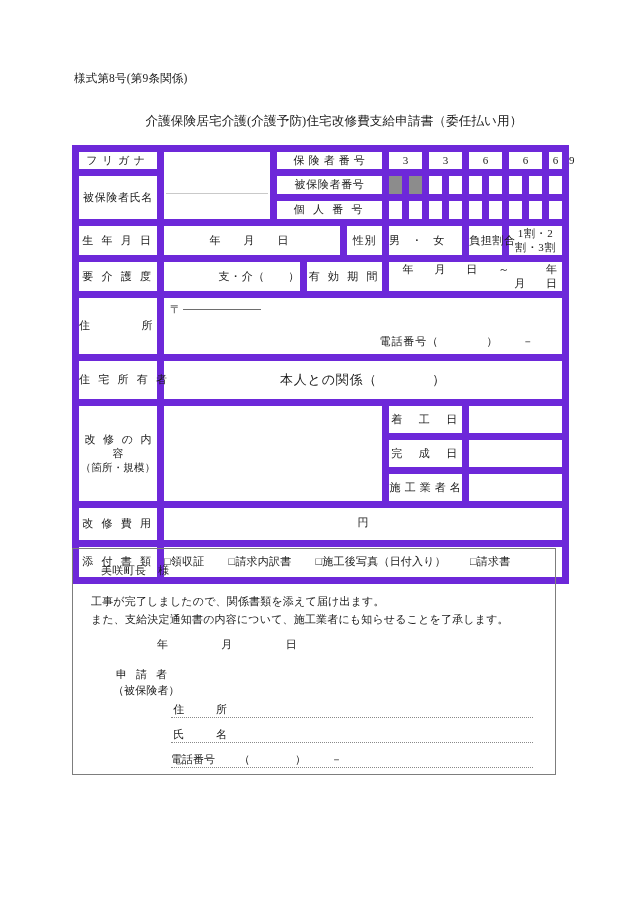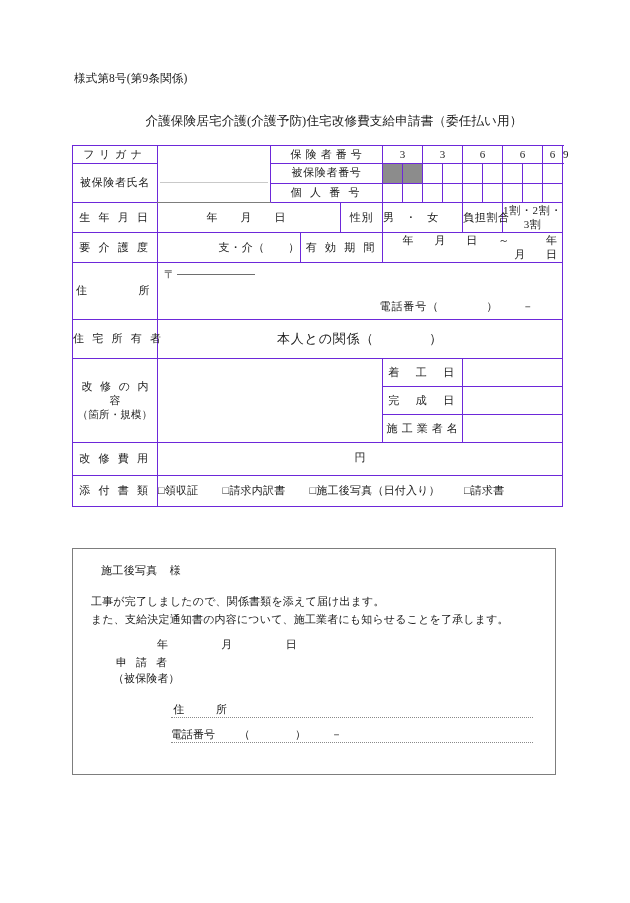--- a/index.html
+++ b/index.html
@@ -47,21 +47,21 @@
   .form-table {
     position: absolute;
     left: 72px;
     top: 145px;
     width: 484px;
     border-collapse: collapse;
     table-layout: fixed;
     font-size: 11px;
   }
   .form-table td {
-    border: 1px solid #6d28d9;
+    border: 7px solid #6d28d9;
     padding: 0;
     vertical-align: middle;
     line-height: 1.25;
   }
 
   .lbl {
     text-align: center;
     letter-spacing: 0.1em;
     white-space: nowrap;
     font-size: 11px;
@@ -185,21 +185,21 @@
     white-space: nowrap;
   }
   .decl-date {
     position: absolute;
     left: 84px; top: 88px;
     letter-spacing: 0.95em;
     white-space: nowrap;
   }
   .applicant-head {
     position: absolute;
-    left: 40px; top: 106px;
+    left: 40px; top: 118px;
     line-height: 1.45;
     white-space: nowrap;
   }
   .applicant-head .ln1 { letter-spacing: 0.28em; padding-left: 0.28em; }
   .applicant-head .ln2 { letter-spacing: 0.01em; }
   .field-rows {
     position: absolute;
     left: 98px;
     top: 146px;
     width: 362px;
@@ -375,21 +375,21 @@
         <span class="cb">□施工後写真（日付入り）</span>
         <span class="cb">□請求書</span>
       </td>
     </tr>
   </tbody>
     </table>
 
   <div class="decl-box">
 
     <div class="addressee">
-      <span>施工後写真</span><span class="sama">様</span>
+      <span>美咲町長</span><span class="sama">様</span>
     </div>
 
     <div class="decl-body">
       <div>工事が完了しましたので、関係書類を添えて届け出ます。</div>
       <div>また、支給決定通知書の内容について、施工業者にも知らせることを了承します。</div>
     </div>
 
     <div class="decl-date">年　　月　　日</div>
 
     <div class="applicant-head">
@@ -397,20 +397,24 @@
       <div class="ln2">（被保険者）</div>
     </div>
 
     <div class="field-rows">
 
       <div class="field-row">
         <span class="dots"></span>
         <span class="fname sp2">住　所</span>
       </div>
 
+      <div class="field-row">
+        <span class="dots"></span>
+        <span class="fname sp2">氏　名</span>
+      </div>
 
       <div class="field-row">
         <span class="dots"></span>
         <span class="fname">電話番号</span>
         <span class="tel-mark" style="left:66px">（</span>
         <span class="tel-mark" style="left:122px">）</span>
         <span class="tel-mark" style="left:158px">－</span>
       </div>
 
     </div>

